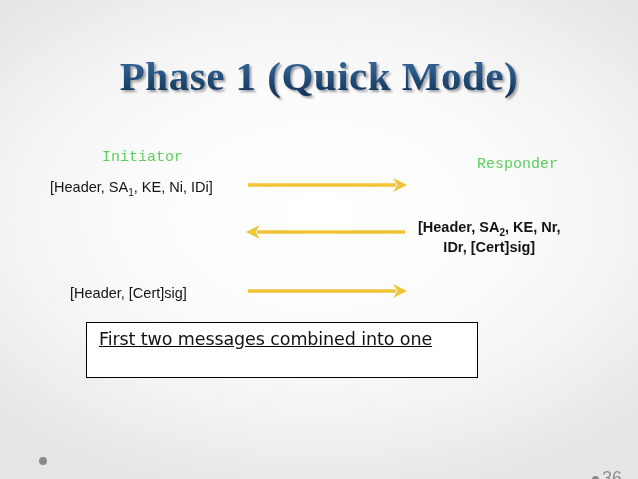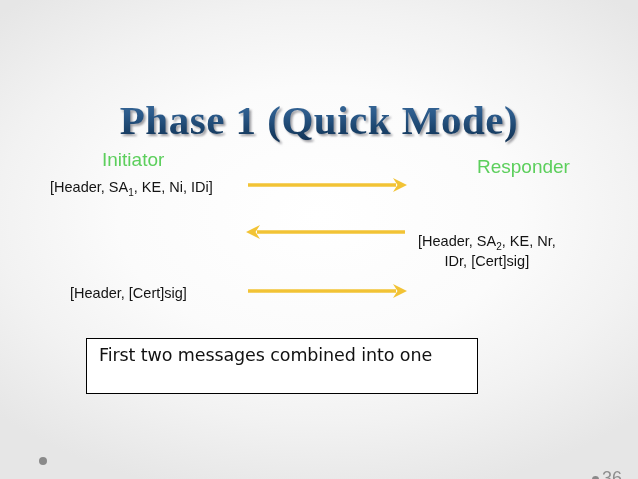--- a/index.html
+++ b/index.html
@@ -33,68 +33,69 @@
     font-size: 41px;
     font-weight: bold;
     letter-spacing: 0.5px;
     color: #1f4e79;
     background: linear-gradient(to bottom, #3f6f9f 0%, #2b5a8a 38%, #173d63 78%, #123052 100%);
     -webkit-background-clip: text;
     background-clip: text;
     -webkit-text-fill-color: transparent;
     filter: drop-shadow(2px 2px 1px rgba(80,80,90,0.55));
     white-space: nowrap;
-    margin-top: 44px;
   }
 
   
   .party-label {
     position: absolute;
     color: #5ccf5c;
-    font-size: 19px;
+    font-size: 15px;
     white-space: nowrap;
+    font-family: Liberation Mono, monospace;
   }
   #initiator-label { left: 102px; top: 149px; }
   #responder-label { left: 477px; top: 149px; margin-top: 7px; }
 
   
   .msg-text {
     position: absolute;
     color: #141414;
     font-size: 14.5px;
     line-height: 20px;
     white-space: nowrap;
   }
   #msg1-text { left: 50px;  top: 177px; }
-  #msg2-text { left: 418px; top: 231px; text-align: center; }
+  #msg2-text { left: 418px; top: 217px; text-align: center; font-weight: bold; }
   #msg3-text { left: 70px;  top: 283px; }
 
   .sub {
     font-size: 10px;
     vertical-align: sub;
     line-height: 0;
   }
 
   
   .arrow { position: absolute; }
   #arrow1 { left: 246px; top: 176px; }
   #arrow2 { left: 243px; top: 223px; }
   #arrow3 { left: 246px; top: 282px; }
 
   
   #callout {
     position: absolute;
     left: 86px;
-    top: 338px;
+    top: 322px;
     width: 392px;
     height: 56px;
     box-sizing: border-box;
     border: 1.5px solid #000000;
     background: #ffffff;
     padding: 4px 16px 0 12px;
+    text-decoration: underline;
   }
   #callout .line {
     font-family: "DejaVu Sans", sans-serif;
     font-size: 17.5px;
     line-height: 24px;
     color: #111111;
     white-space: nowrap;
     letter-spacing: -0.1px;
   }
 

